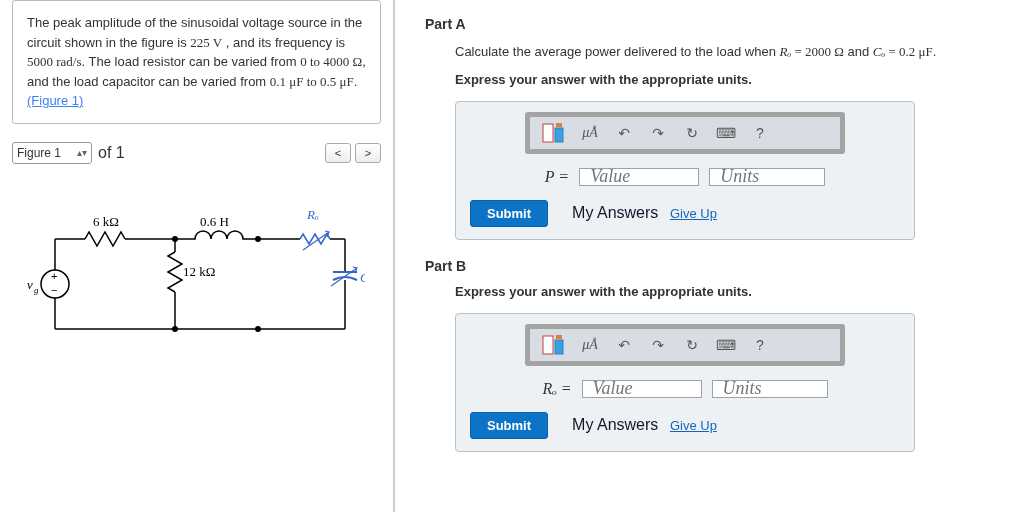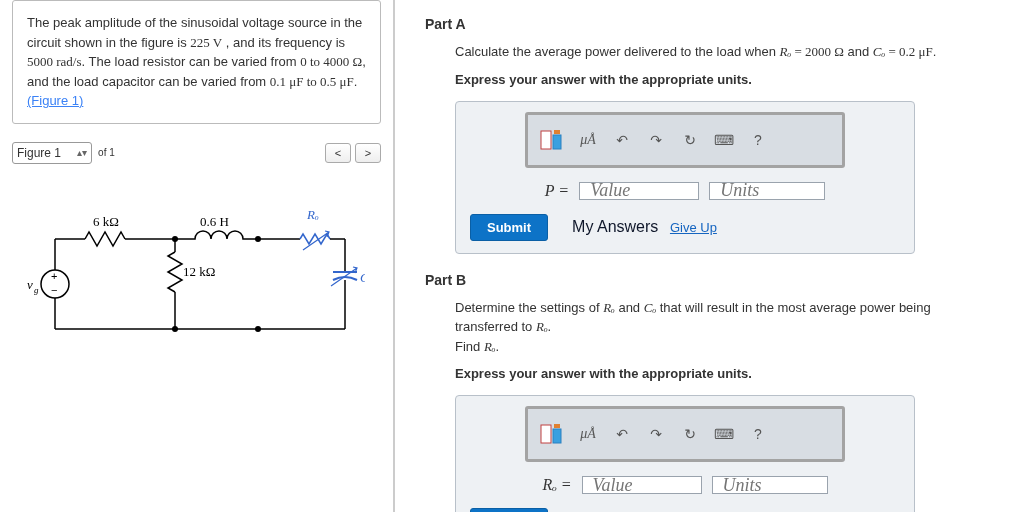--- a/index.html
+++ b/index.html
@@ -5,30 +5,30 @@
   * { box-sizing: border-box; margin: 0; padding: 0; }
   body { font-family: Arial, Helvetica, sans-serif; font-size: 13px; color: #333; background: #fff; width: 1015px; height: 512px; overflow: hidden; }
   .wrap { display: flex; height: 100%; }
   .left { width: 395px; border-right: 2px solid #ccc; background: #fff; }
   .right { flex: 1; padding: 8px 20px 8px 30px; }
   .prob-title { font-size: 15px; font-weight: bold; padding: 5px 12px 8px; }
   .prob-box { border: 1px solid #bbb; margin: 0 12px; padding: 12px 14px; background: #fff; border-radius: 3px; line-height: 1.5; }
   .fig-row { display: flex; align-items: center; margin: 18px 12px 0; gap: 6px; }
   .fig-sel { border: 1px solid #999; border-radius: 3px; padding: 3px 4px; font-size: 12px; background: #fff; display: inline-flex; align-items: center; gap: 16px; }
   .fig-sel .arrows { font-size: 10px; color: #666; }
-  .of1 { font-size: 10px; }
+  .of1 { font-size: 16px; }
   .fig-nav { display: flex; gap: 4px; margin-left: auto; }
   .nav-btn { width: 26px; height: 20px; border: 1px solid #aaa; border-radius: 3px; background: linear-gradient(#fff,#eee); font-size: 11px; display:flex; align-items:center; justify-content:center; cursor:pointer; }
   .circuit { margin: 30px 25px; }
   .part-h { font-weight: bold; font-size: 14px; margin: 8px 0 10px; }
   .part-body { margin-left: 30px; margin-bottom: 18px; }
   .prompt { margin-bottom: 10px; line-height: 1.5; }
   .instr { font-weight: bold; margin-bottom: 14px; }
   .answer-block { border: 1px solid #b8c0c9; border-radius: 4px; background: #eef1f4; padding: 10px 14px 12px; width: 460px; }
-  .toolbar { display: flex; align-items: center; gap: 10px; background: #d8dde3; border: 3px solid #a3a3a3; border-radius: 3px; padding: 14px 10px; width: 320px; margin: 0 auto 14px; }
+  .toolbar { display: flex; align-items: center; gap: 10px; background: #d8dde3; border: 5px solid #a3a3a3; border-radius: 3px; padding: 5px 10px; width: 320px; margin: 0 auto 14px; }
   .tb-icon { width: 24px; height: 22px; display: flex; align-items: center; justify-content: center; font-size: 14px; color: #555; cursor: pointer; }
   .tb-templ { width: 28px; height: 22px; display:flex; align-items:center; justify-content:center; }
   .inp-row { display: flex; align-items: center; gap: 10px; margin-bottom: 14px; justify-content: center; }
   .var-eq { font-style: italic; font-family: 'Times New Roman', serif; font-size: 16px; }
   .field { border: 1px solid #9aa3ad; background: #fff; height: 18px; font-size: 18px; font-style: italic; color: #999; padding: 0 10px; font-family: 'Times New Roman', serif; }
   .f-val { width: 120px; }
   .f-uni { width: 116px; }
   .btn-row { display: flex; align-items: center; gap: 24px; }
   .submit-btn { background: #0d73c7; color: #fff; border: 1px solid #0a5fa5; border-radius: 3px; padding: 5px 16px; font-weight: bold; font-size: 13px; cursor: pointer; }
   .my-ans { color: #0f172a; font-size: 16px; }
@@ -129,24 +129,20 @@
           <span>
             <span class="my-ans">My Answers</span>
             <span class="link">Give Up</span>
           </span>
         </div>
       </div>
     </div>
 
     <div class="part-h">Part B</div>
     <div class="part-body">
-      <div class="prompt">
-        <span>Determine the settings of </span><span class="math sub">Rₒ</span><span> and </span><span class="math sub">Cₒ</span><span> that will result in the most average power being transferred to </span><span class="math sub">Rₒ</span><span>.</span><br>
-        <span>Find </span><span class="math sub">Rₒ</span><span>.</span>
-      </div>
       <div class="instr">Express your answer with the appropriate units.</div>
       <div class="answer-block">
         <div class="toolbar">
           <span class="tb-templ">
             <svg width="24" height="20">
                 <rect x="1" y="1" width="10" height="18" fill="#fff" stroke="#c04040"></rect>
                 <rect x="13" y="5" width="8" height="14" fill="#3aa0e0" stroke="#2a80c0"></rect>
                 <rect x="14" y="0" width="6" height="4" fill="#e08030"></rect>
               </svg>
           </span>

